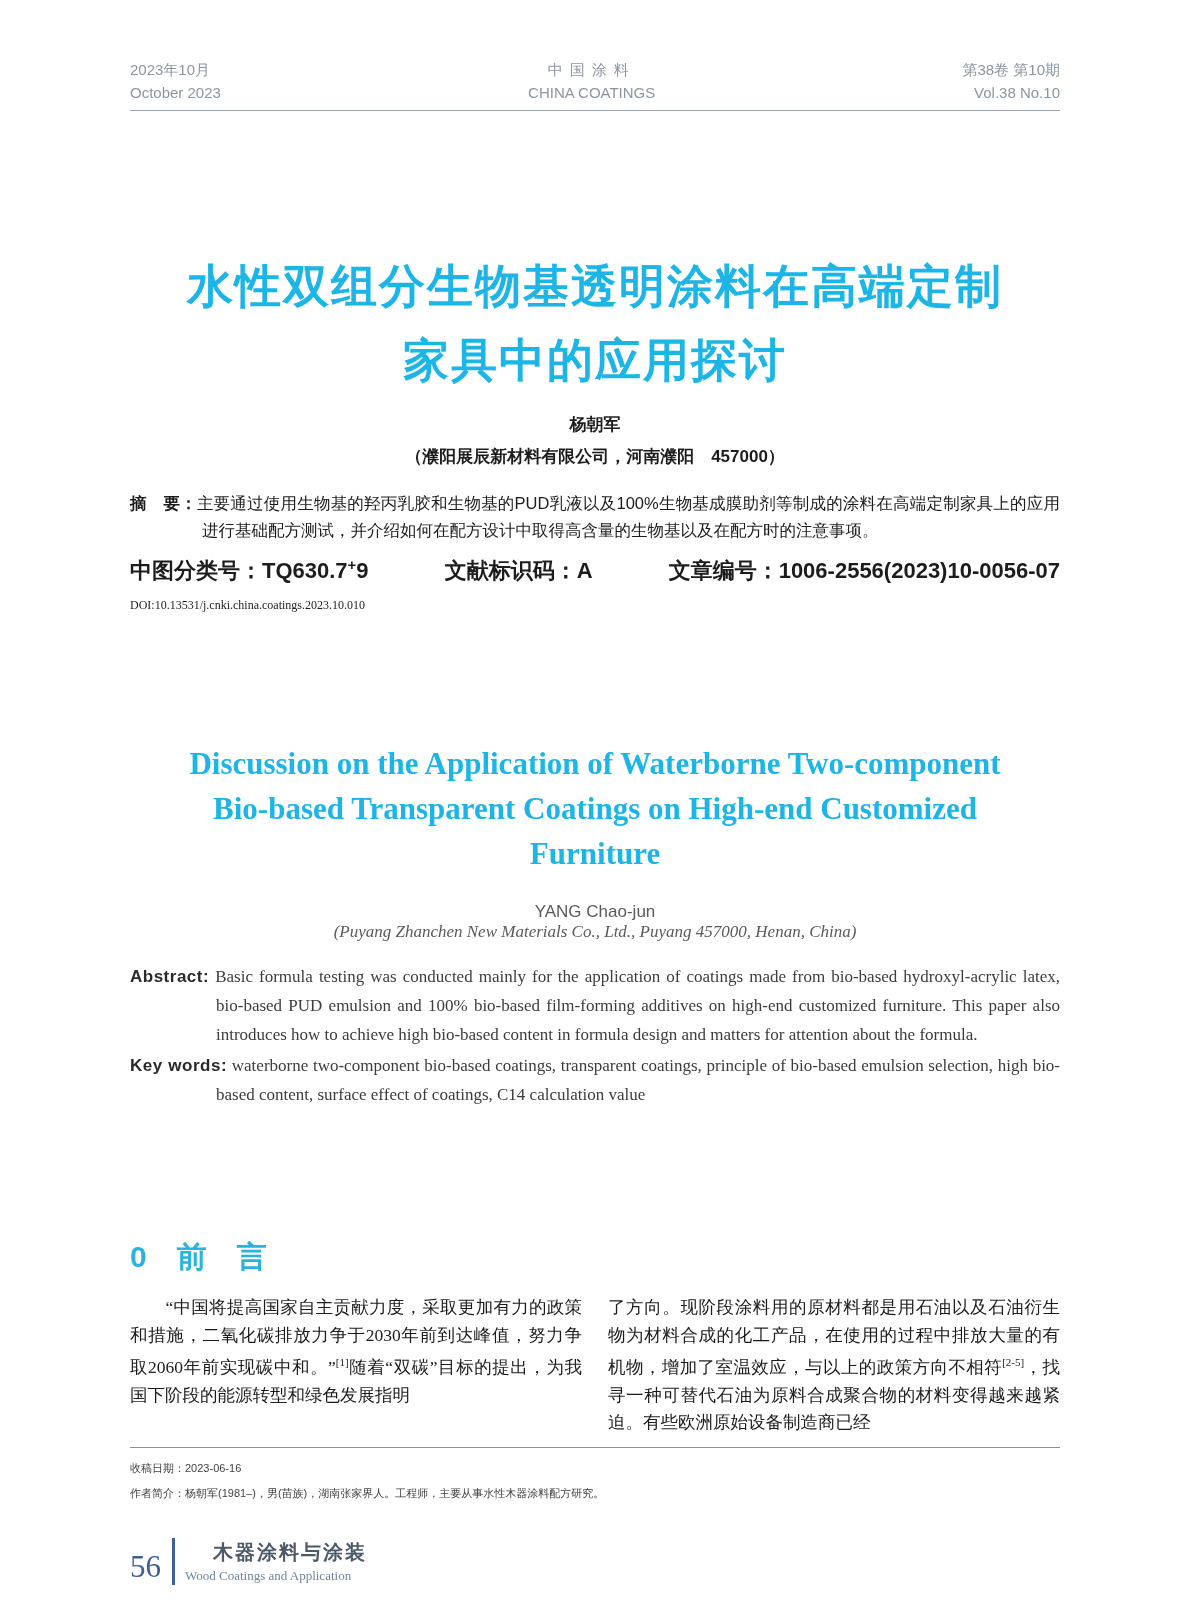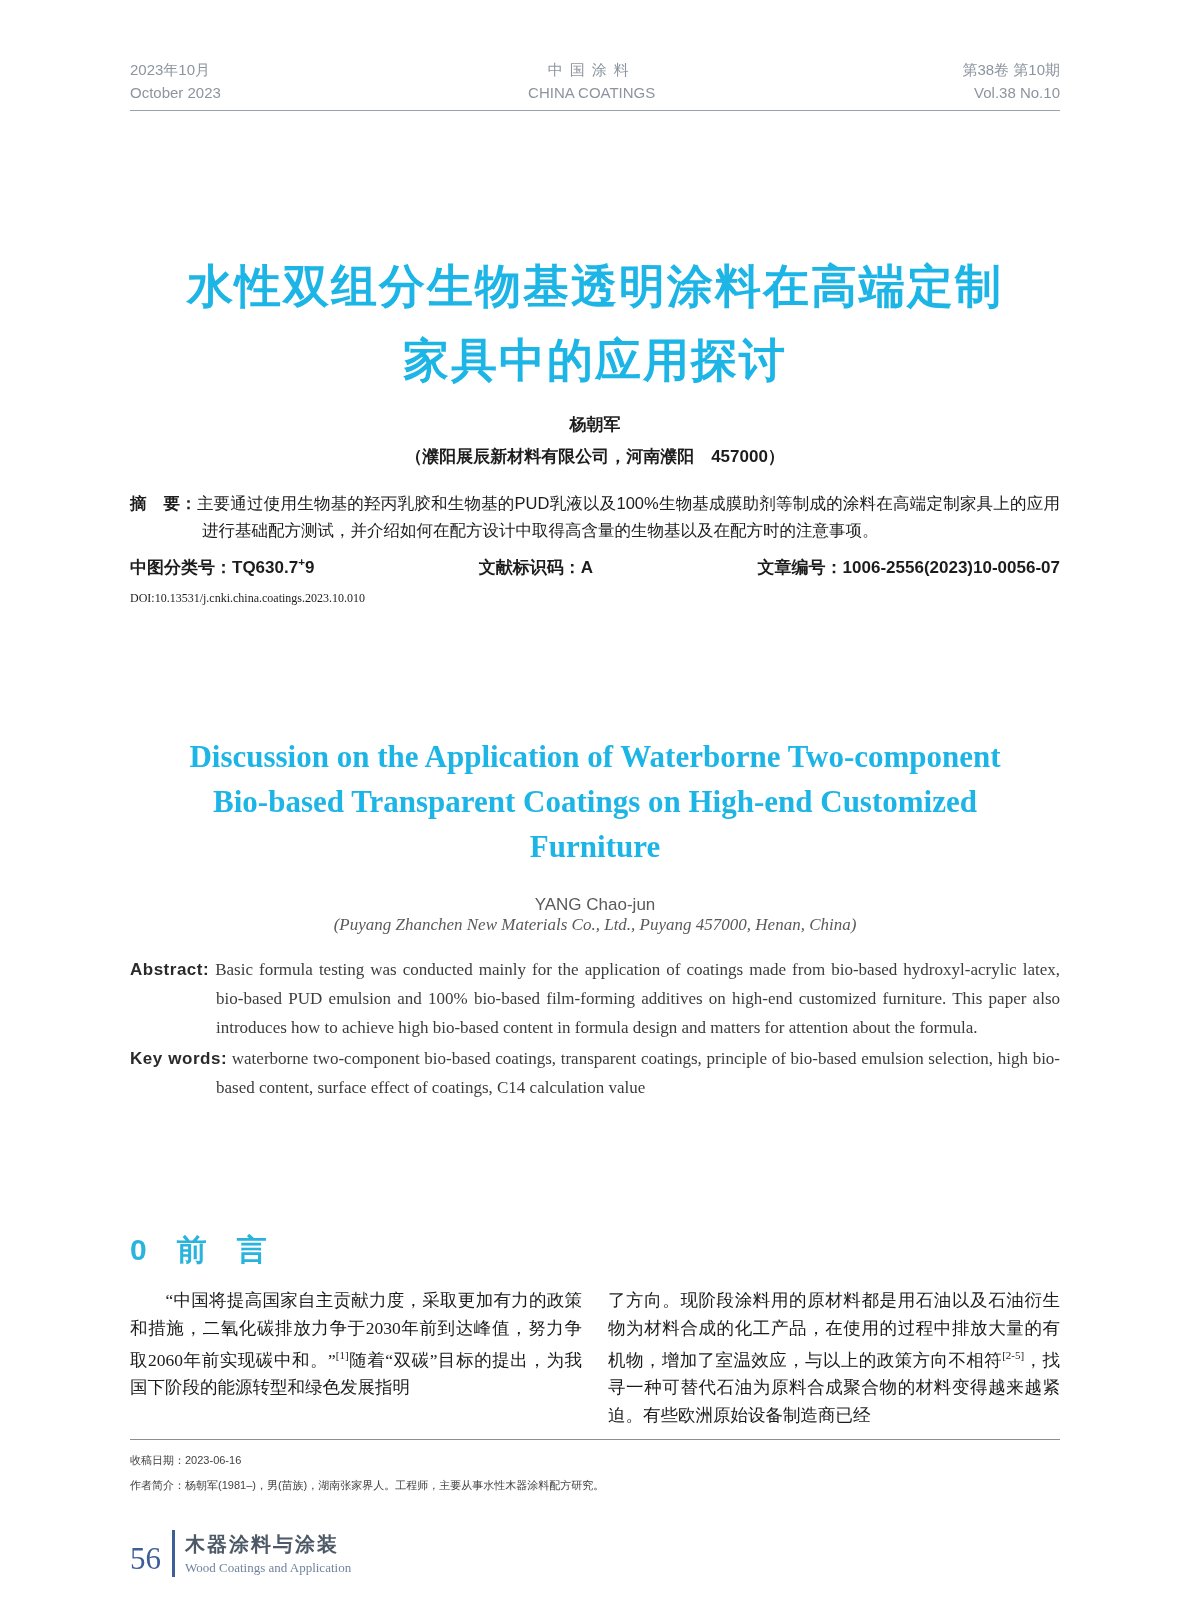--- a/index.html
+++ b/index.html
@@ -33,21 +33,21 @@
   
   .abstract-cn, .keywords-cn {
     margin-top:22px; font-size:16.5px; line-height:27px; color:#1c1c1c;
     text-align:justify; padding-left:72px; text-indent:-72px;
   }
   .keywords-cn { margin-top:3px; }
   .lbl { font-weight:bold; }
 
   .class-row {
     margin-top:12px; display:flex; justify-content:space-between;
-    font-size:17px; font-weight:bold; color:#1c1c1c;
+    font-size:22px; font-weight:bold; color:#1c1c1c;
   }
   .sup { vertical-align:super; font-size:68%; }
   .doi-line {
     margin-top:12px; font-family:"Liberation Serif", serif;
     font-size:12px; color:#1c1c1c;
   }
 
   
   .en-title {
     margin-top:128px; text-align:center; color:#1cb5e6;
@@ -84,21 +84,21 @@
   .footnotes { margin-top:8px; font-size:11px; line-height:25px; color:#3f3f3f; }
 
   
   .page-footer { margin-top:32px; display:flex; align-items:center; }
   .pf-num {
     font-family:"Liberation Serif", serif; font-size:31px; color:#3d5e97;
     margin-right:11px; align-self:flex-end;
   }
   .pf-bar { width:3px; height:47px; background:#3d5e97; margin-right:10px; }
   .pf-col { display:flex; flex-direction:column; justify-content:center; }
-  .pf-cn { font-size:20px; font-weight:bold; color:#4d5966; letter-spacing:2px; }
+  .pf-cn { font-size:20px; font-weight:bold; color:#4d5966; letter-spacing:2px;margin-left:28px; }
   .pf-en { font-family:"Liberation Serif", serif; font-size:13px; color:#71849f; margin-top:2px; }
 </style>
 </head>
 <body>
 
 <div class="page">
   <div class="content">
 
     <div class="journal-header">
       <div class="jh-left">

